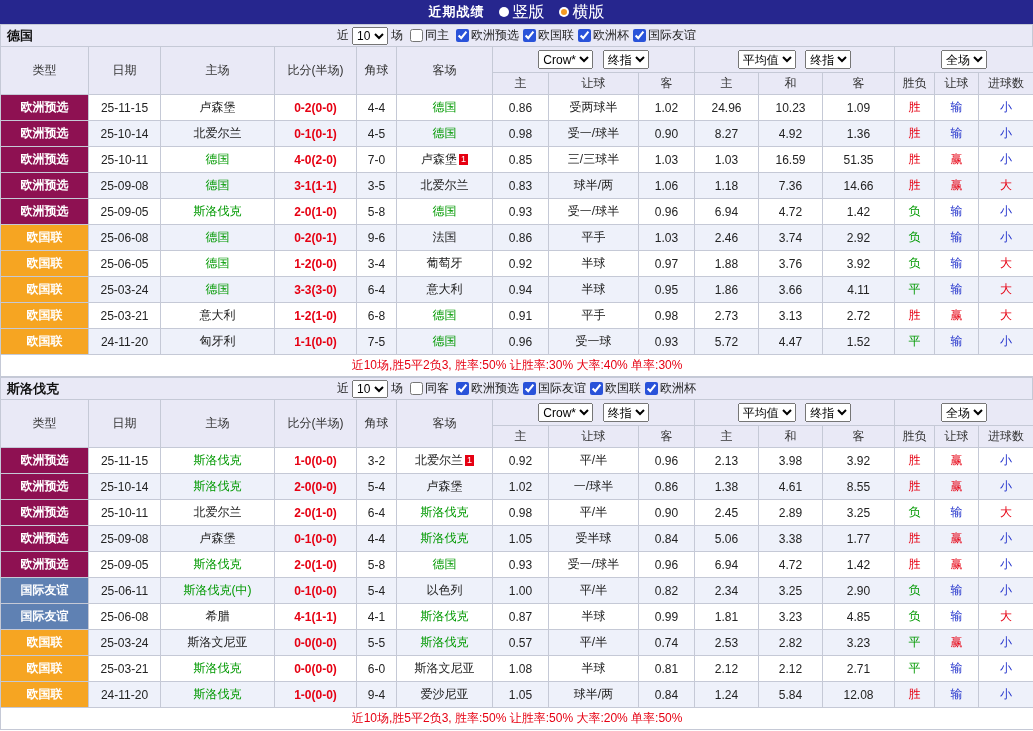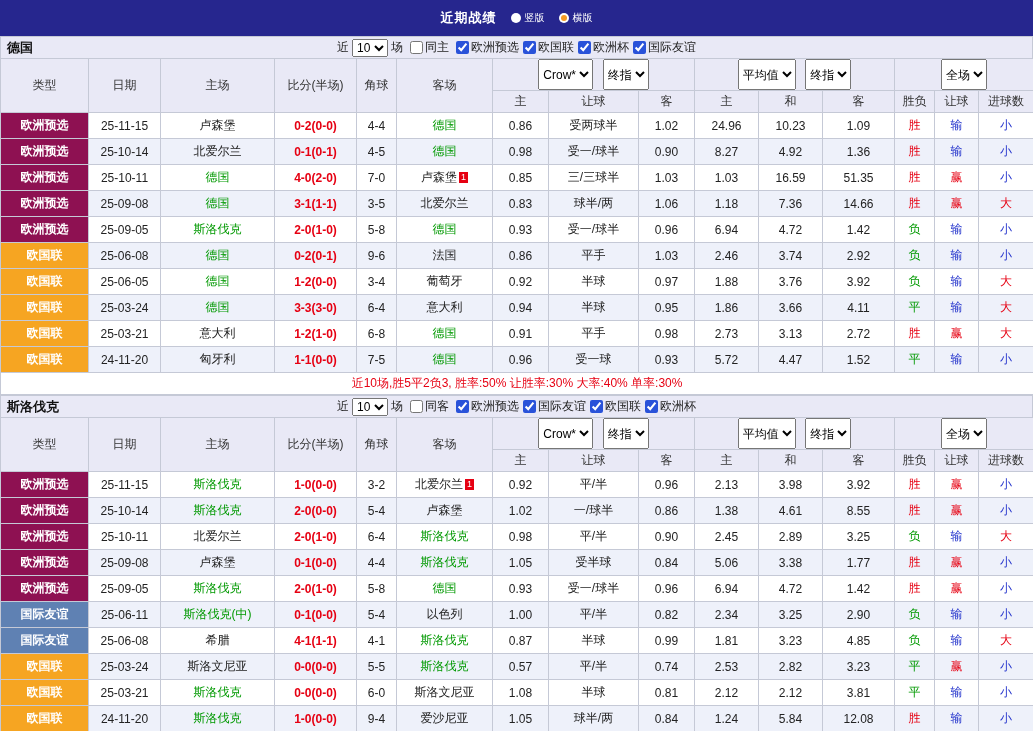--- a/index.html
+++ b/index.html
@@ -7,31 +7,31 @@
   body {
     width: 1033px;
     font-family: "Liberation Sans", "DejaVu Sans", sans-serif;
     font-size: 12px;
     color: #222;
   }
   .page { width: 1033px; }
 
   
   .topbar {
-    height: 36px;
+    height: 24px;
     background: var(--topbar-bg, #26268E);
     color: #fff;
     display: flex;
     align-items: center;
     justify-content: center;
     gap: 14px;
     font-size: 13px;
   }
   .topbar .title { font-weight: bold; letter-spacing: 1px; }
-  .radio-opt { display: inline-flex; align-items: center; gap: 4px; cursor: pointer; font-size: 10px; }
+  .radio-opt { display: inline-flex; align-items: center; gap: 4px; cursor: pointer; font-size: 16px; }
   .radio-dot {
     width: 10px; height: 10px; border-radius: 50%;
     background: #fff; display: inline-block; position: relative;
   }
   .radio-dot.sel::after {
     content: ""; position: absolute; left: 2px; top: 2px; right: 2px; bottom: 2px;
     border-radius: 50%; background: #f59a23;
   }
 
   
@@ -69,21 +69,21 @@
     text-align: center;
     font-size: 12px;
   }
   th, td {
     border: 1px solid var(--border, #C5C9D6);
     overflow: hidden; white-space: nowrap;
   }
   thead th { background: var(--panel-bg, #E9E9F6); font-weight: normal; color: #333; }
   thead tr.hdr1 th { height: 26px; }
   thead tr.hdr2 th { height: 22px; }
-  .sel-cell select { font-size: 12px; height: 31px; margin: 0 3px; }
+  .sel-cell select { font-size: 12px; height: 19px; margin: 0 3px; }
   tbody td { height: 26px; }
   tbody tr:nth-child(even) { background: var(--stripe, #EEF1FA); }
   tfoot td {
     height: 22px; background: #fff;
     color: var(--red, #E60012); text-align: center; margin-top: 33px;
   }
 
   
   td.c-type { color: #fff; font-weight: bold; }
   td.t-euroqual { background: var(--euroqual, #8E1152); }
@@ -594,21 +594,21 @@
     <td>25-03-21</td>
     <td class="hl">斯洛伐克</td>
     <td class="c-score">0-0(0-0)</td>
     <td>6-0</td>
     <td>斯洛文尼亚</td>
     <td>1.08</td>
     <td>半球</td>
     <td>0.81</td>
     <td>2.12</td>
     <td>2.12</td>
-    <td>3.81</td>
+    <td>2.71</td>
     <td class="v-green">平</td>
     <td class="v-blue">输</td>
     <td class="v-blue">小</td>
   </tr>
           <tr>
     <td class="c-type t-nations">欧国联</td>
     <td>24-11-20</td>
     <td class="hl">斯洛伐克</td>
     <td class="c-score">1-0(0-0)</td>
     <td>9-4</td>

